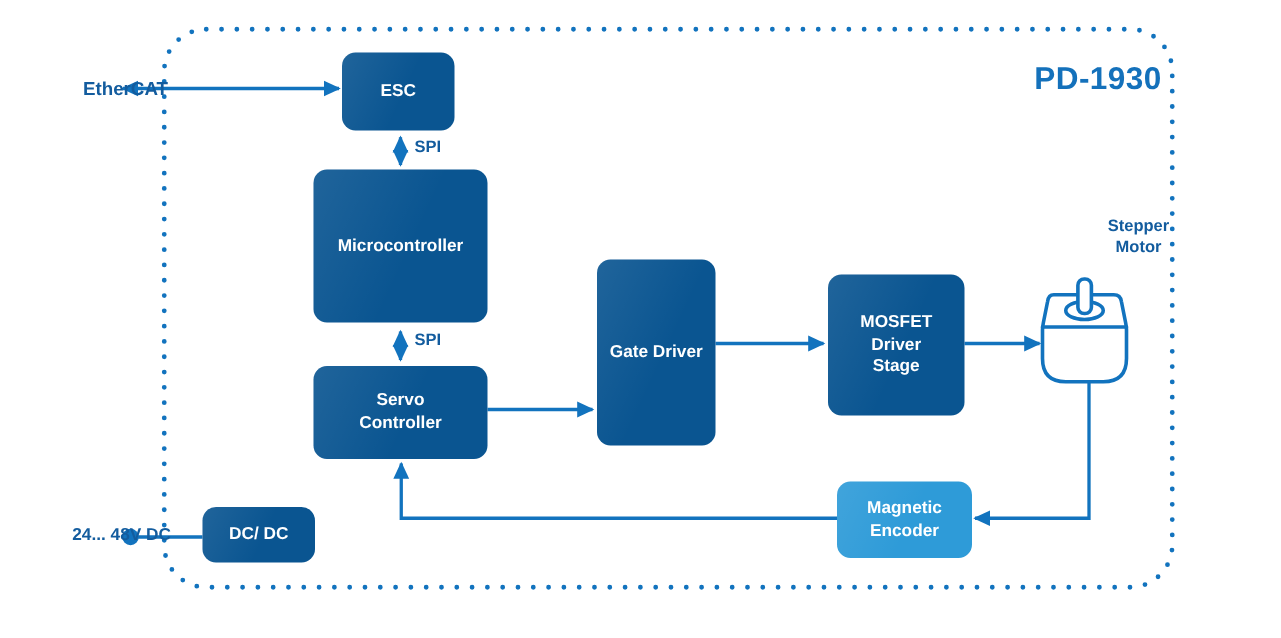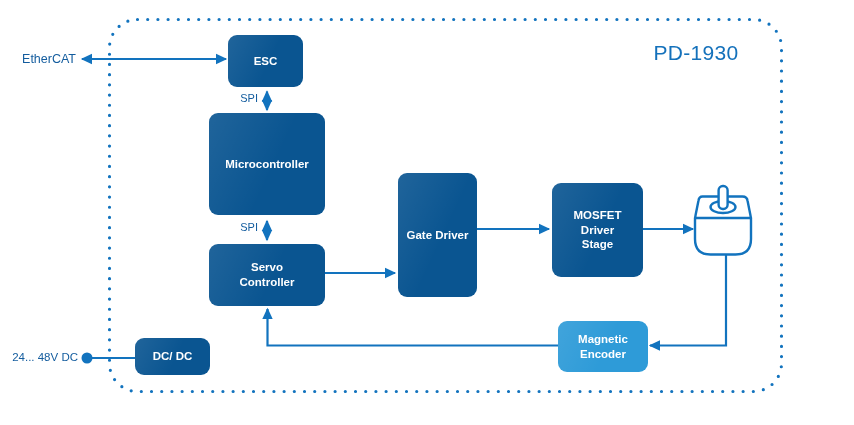--- a/index.html
+++ b/index.html
@@ -22,22 +22,22 @@
 
   #b-esc    { left:228px; top:35px;  width:75px;  height:52px; }
   #b-mc     { left:209px; top:113px; width:116px; height:102px; }
   #b-servo  { left:209px; top:244px; width:116px; height:62px; }
   #b-gate   { left:398px; top:173px; width:79px;  height:124px; }
   #b-mosfet { left:552px; top:183px; width:91px;  height:94px; }
   #b-dcdc   { left:135px; top:338px; width:75px;  height:37px; }
   #b-enc    { left:558px; top:321px; width:90px;  height:51px; }
 
   .lbl {
-    position:absolute; color:#135C9E; font-weight:400; font-size:11.5px;
-    white-space:pre-line; line-height:1.2;
+    position:absolute; color:#135C9E; font-weight:700; font-size:11.5px;
+    white-space:pre-line; line-height:1.2;margin-left:36px;
   }
   #l-ethercat { left:8px;   top:52px;  width:68px;  text-align:right; font-size:12.5px; }
   #l-spi1     { left:210px; top:92px;  width:48px;  text-align:right; font-size:11px; }
   #l-spi2     { left:210px; top:221px; width:48px;  text-align:right; font-size:11px; }
   #l-title    { left:640px; top:40px;  width:112px; text-align:center; font-size:21px;
                 color:#1471BB; letter-spacing:.3px; }
   #l-stepper  { left:681px; top:144px; width:84px;  text-align:center; font-size:11px; line-height:14px; }
   #l-power    { left:8px;   top:351px; width:70px;  text-align:right; font-size:11.5px; }
 </style>
 </head>
@@ -106,15 +106,17 @@
   </div>
   <div class="block light" id="b-enc">
     <span>Magnetic
 Encoder</span>
   </div>
 
   <div class="lbl" id="l-ethercat">EtherCAT</div>
   <div class="lbl" id="l-spi1">SPI</div>
   <div class="lbl" id="l-spi2">SPI</div>
   <div class="lbl" id="l-title">PD-1930</div>
+  <div class="lbl" id="l-stepper">Stepper
+Motor</div>
   <div class="lbl" id="l-power">24... 48V DC</div>
 
 </div>
 
 </body></html>

